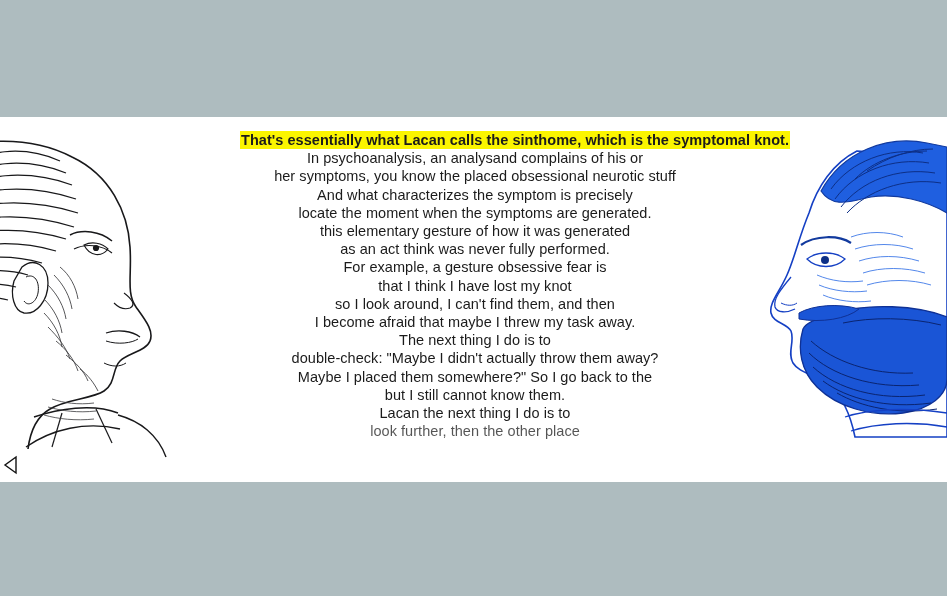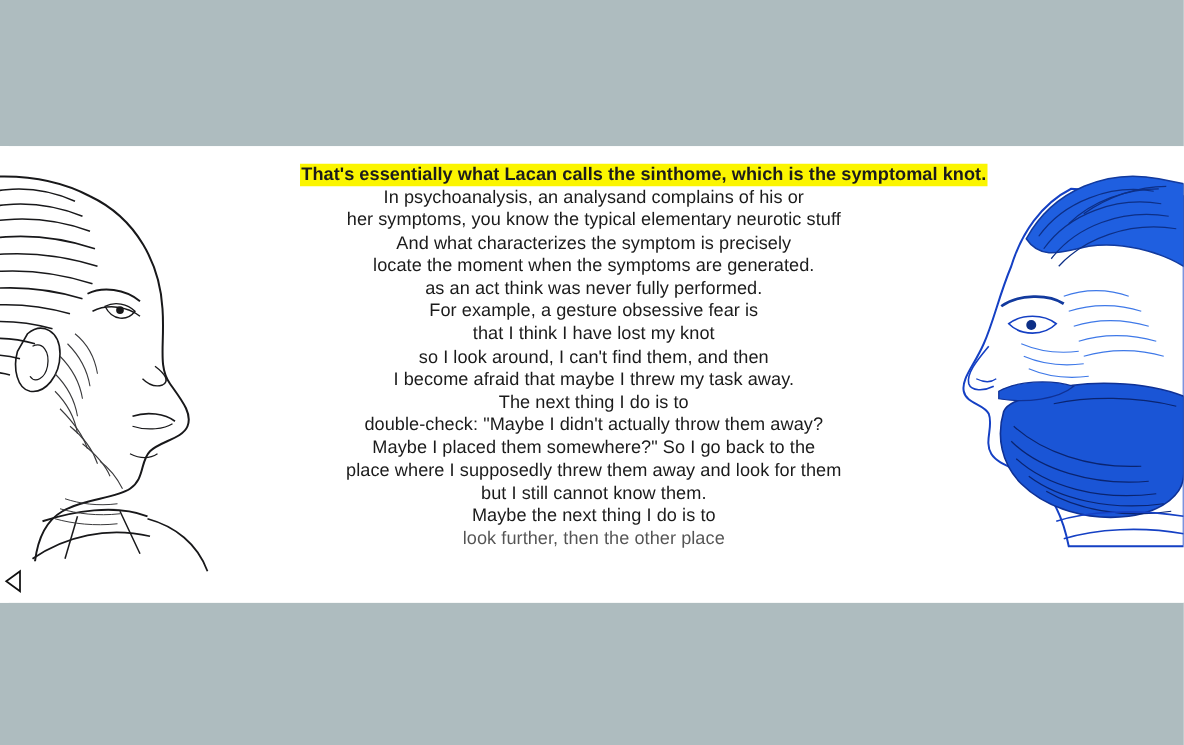--- a/index.html
+++ b/index.html
@@ -257,34 +257,34 @@
           <path d="M104 314 C 130 306, 166 304, 200 310"></path>
         </g>
       </g>
     </svg>
 
     <div class="text-column">
       <span class="highlight-wrap">
         <span class="line highlight">That's essentially what Lacan calls the sinthome, which is the symptomal knot.</span>
       </span>
       <span class="line">In psychoanalysis, an analysand complains of his or</span>
-      <span class="line">her symptoms, you know the typical elementary neurotic stuff</span>
+      <span class="line">her symptoms, you know the placed obsessional neurotic stuff</span>
       <span class="line">And what characterizes the symptom is precisely</span>
       <span class="line">locate the moment when the symptoms are generated.</span>
+      <span class="line">this elementary gesture of how it was generated</span>
       <span class="line">as an act think was never fully performed.</span>
       <span class="line">For example, a gesture obsessive fear is</span>
       <span class="line">that I think I have lost my knot</span>
       <span class="line">so I look around, I can't find them, and then</span>
       <span class="line">I become afraid that maybe I threw my task away.</span>
       <span class="line">The next thing I do is to</span>
       <span class="line">double-check: "Maybe I didn't actually throw them away?</span>
       <span class="line">Maybe I placed them somewhere?" So I go back to the</span>
-      <span class="line">place where I supposedly threw them away and look for them</span>
       <span class="line">but I still cannot know them.</span>
-      <span class="line">Maybe the next thing I do is to</span>
+      <span class="line">Lacan the next thing I do is to</span>
       <span class="line clipped">look further, then the other place</span>
     </div>
 
     <div class="clip-mask"></div>
 
     <svg class="play-control" viewBox="0 0 22 22">
       <path d="M14 3 L 3 11 L 14 19 Z" fill="none" stroke="#111111" stroke-width="1.4"></path>
     </svg>
 
   </div>

